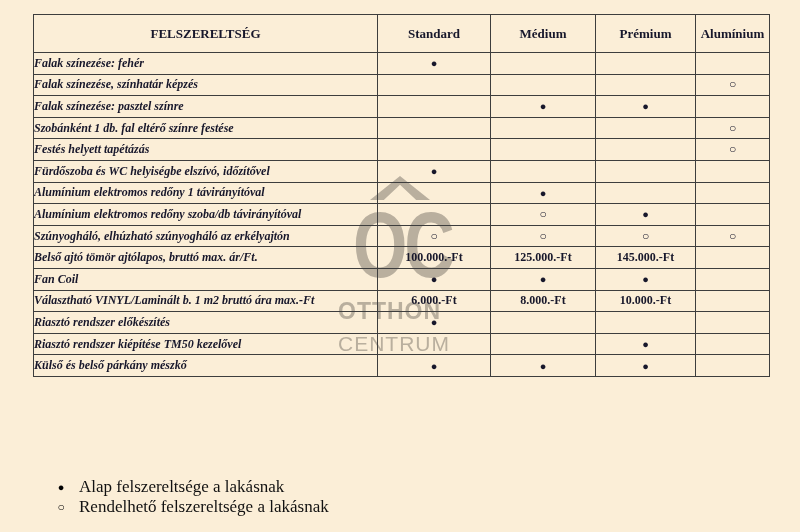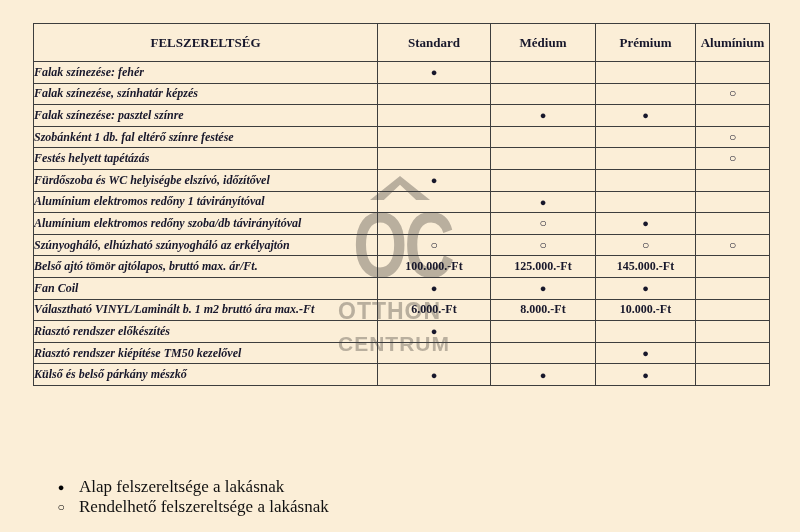--- a/index.html
+++ b/index.html
@@ -30,26 +30,26 @@
     transform:scaleX(0.76); transform-origin:center top;
   }
   .wm-line1 {
     position:absolute; left:0; top:124px; width:100%;
     font-family:"Liberation Sans", sans-serif;
     font-size:23px; line-height:1; letter-spacing:1px; font-weight:bold;
   }
   .wm-line2 {
     position:absolute; left:0; top:157px; width:100%;
     font-family:"Liberation Sans", sans-serif;
-    font-size:21px; line-height:1; letter-spacing:1px; font-weight:bold;
+    font-size:21px; line-height:1; letter-spacing:1px; font-weight:normal;
   }
 
   
   table.equip {
-    position:absolute; left:33px; top:23px; width:736px;
+    position:absolute; left:33px; top:14px; width:736px;
     border-collapse:collapse; table-layout:fixed;
     z-index:1; background:transparent;
   }
   table.equip th, table.equip td {
     border:1px solid #3d3d3d;
     color:#17172b;
     padding:0;
     vertical-align:middle;
     overflow:hidden; white-space:nowrap;
   }

